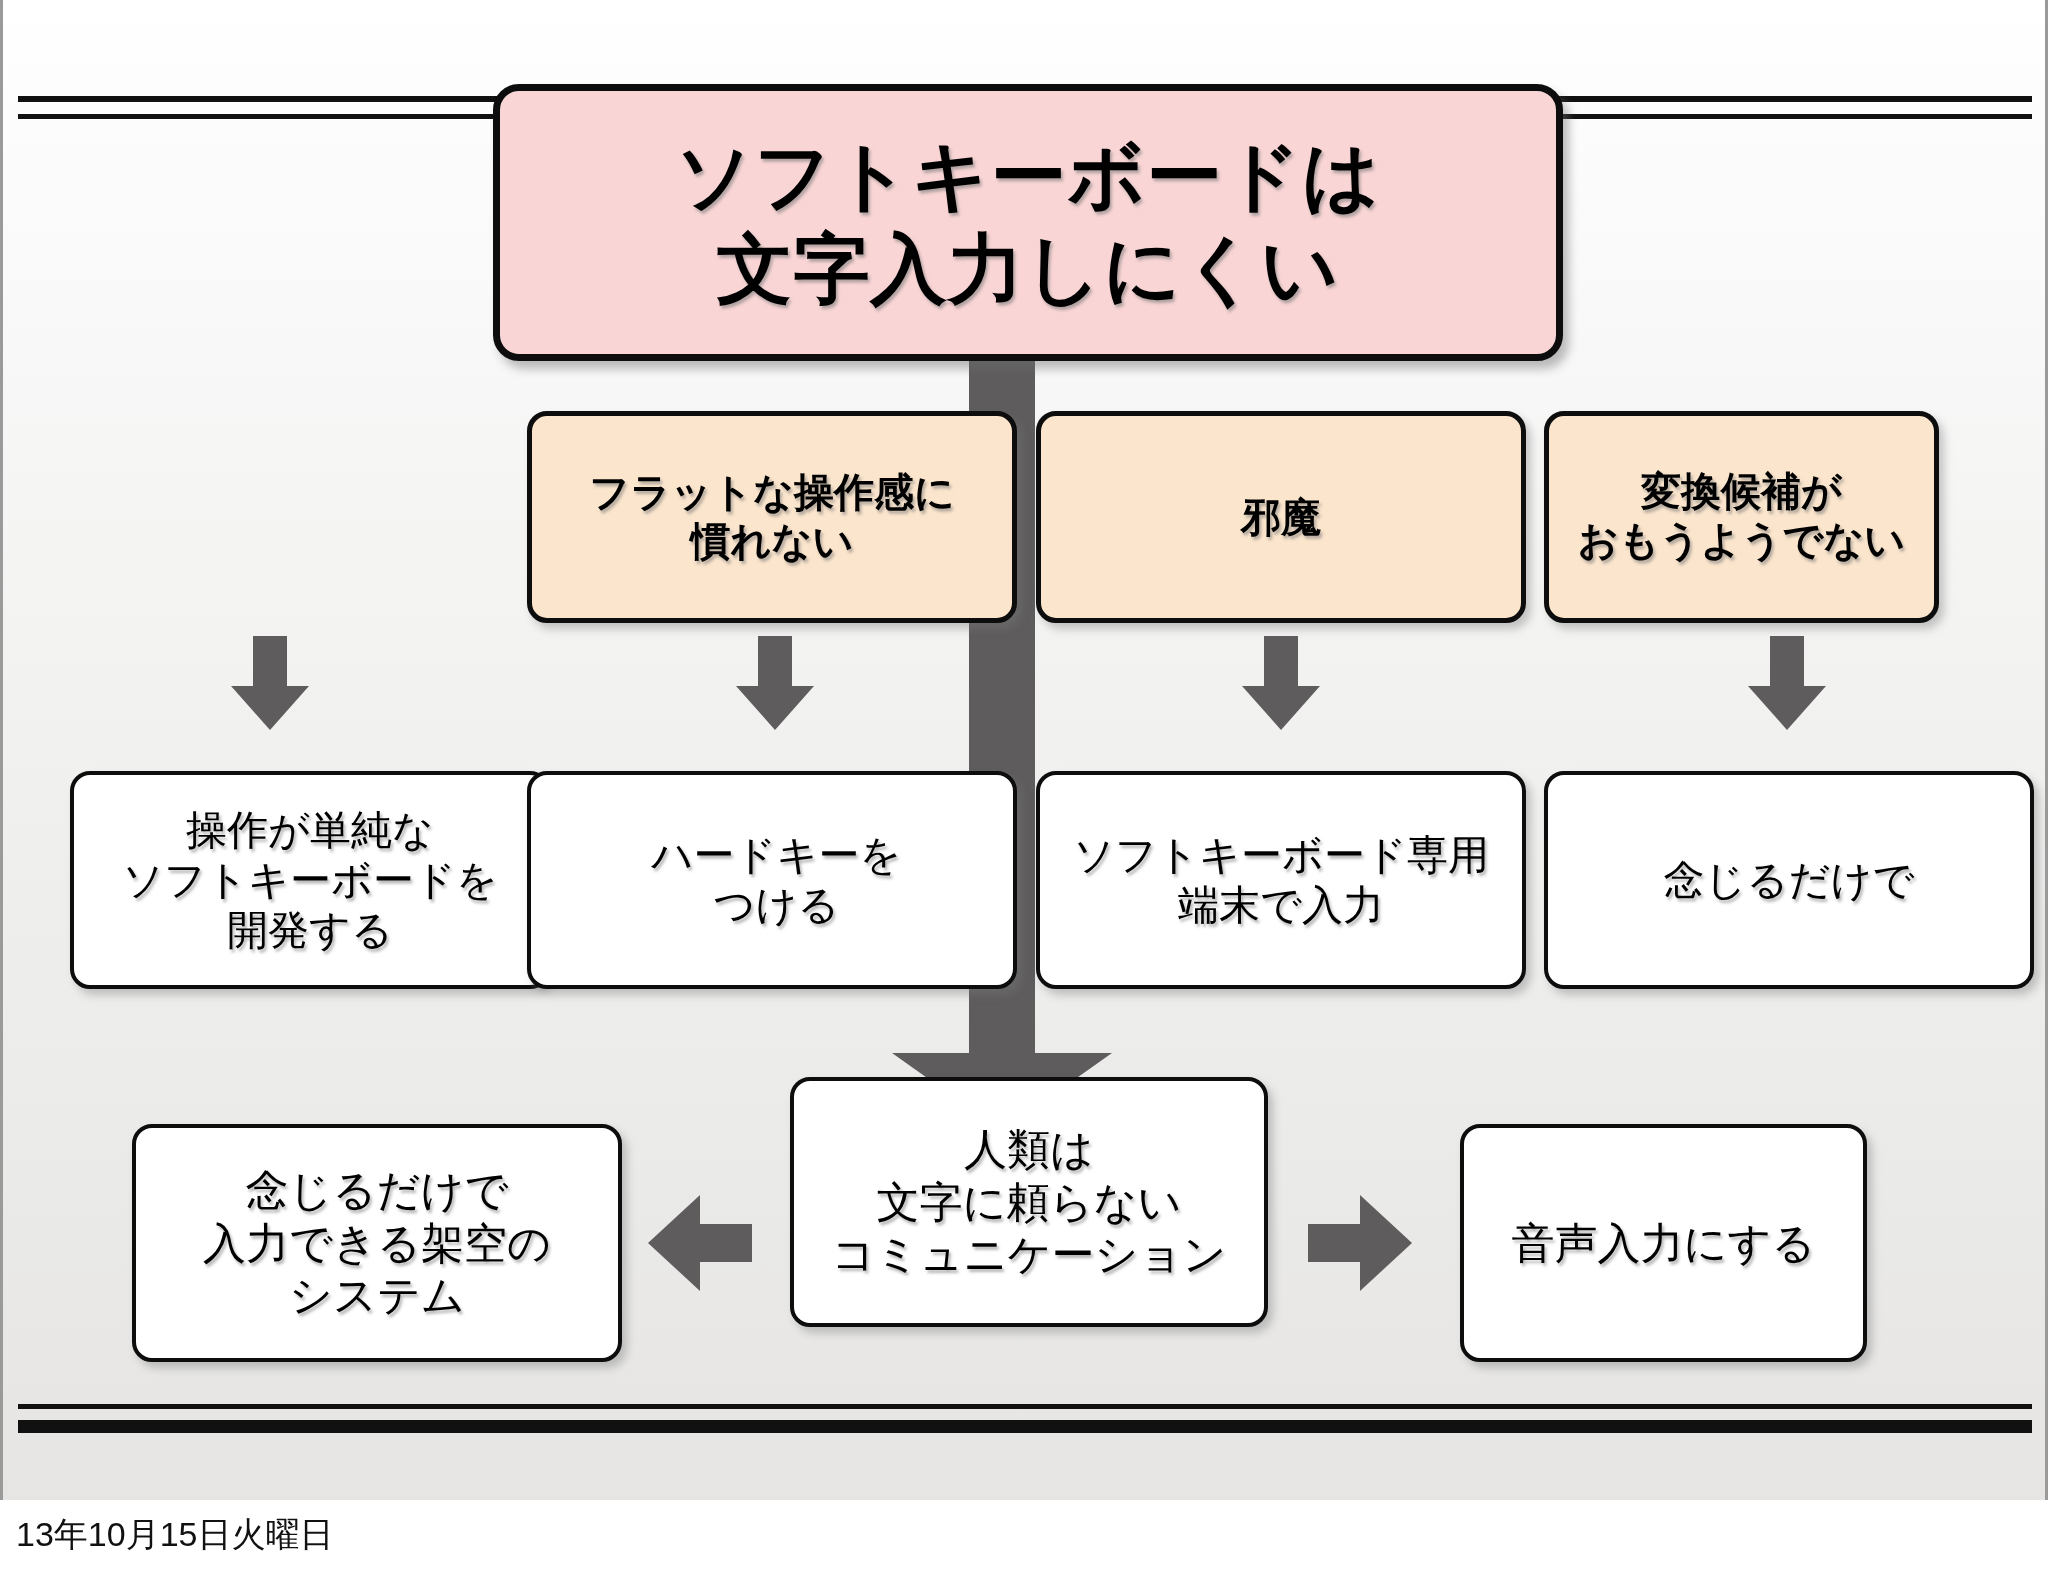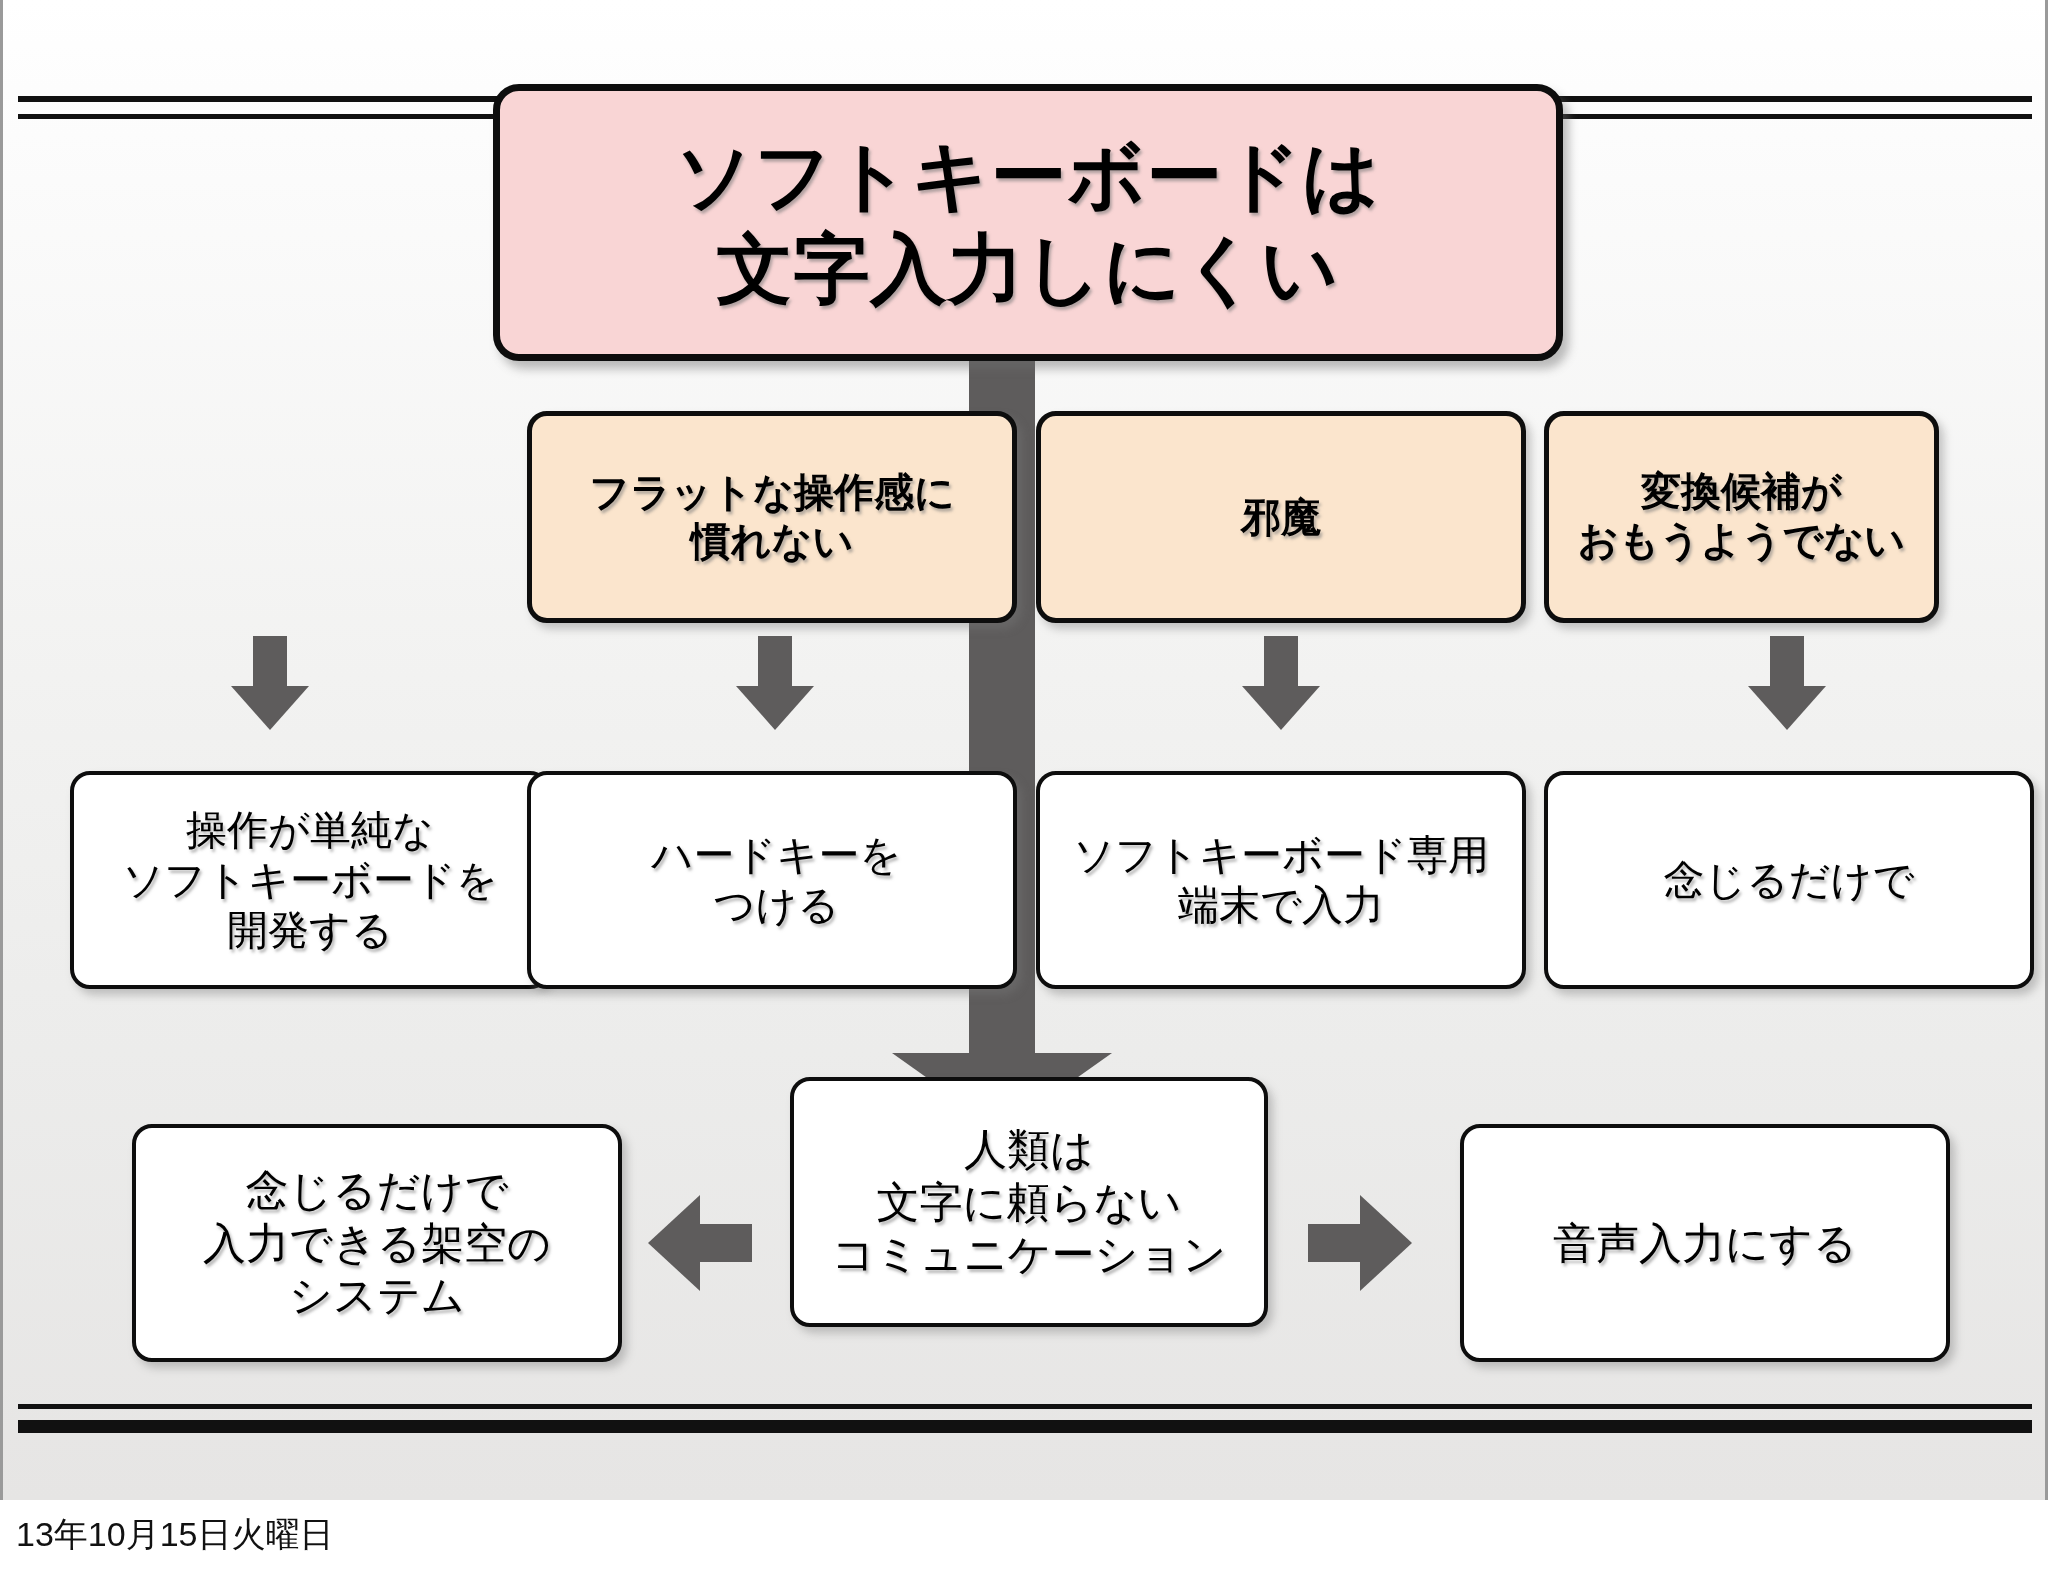--- a/index.html
+++ b/index.html
@@ -237,21 +237,21 @@
     <span>人類は
 文字に頼らない
 コミュニケーション</span>
   </div>
 
   <div class="arrow-dark" style="left:0;top:0;">
     <div class="shaft h-shaft" style="left:1308px; top:1224px; width:52px;"></div>
     <div class="h-head-right" style="position:absolute; left:1360px; top:1195px; border-left-color:#5e5c5c;"></div>
   </div>
 
-  <div class="node plain" style="left:1460px; top:1124px; width:490px; height:238px; font-size:43px;">
+  <div class="node plain" style="left:1460px; top:1124px; width:407px; height:238px; font-size:43px;">
     <span>音声入力にする</span>
   </div>
 
   <div class="rule rule-bot-1"></div>
   <div class="rule rule-bot-2"></div>
 
   <div class="footer-date">13年10月15日火曜日</div>
 
 </div>
 

